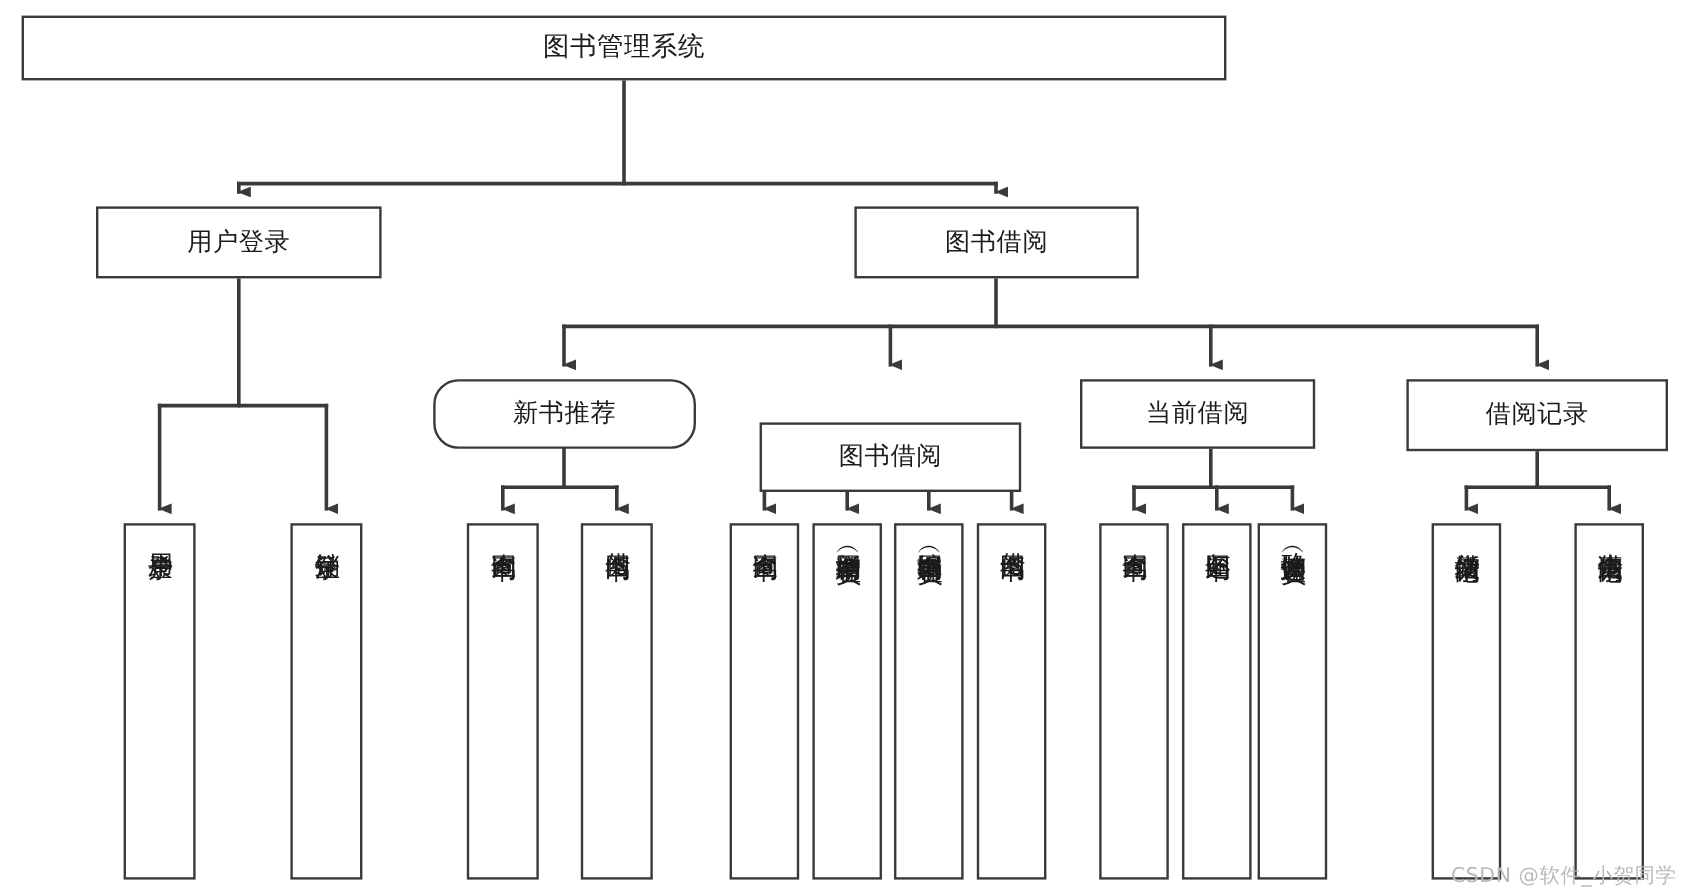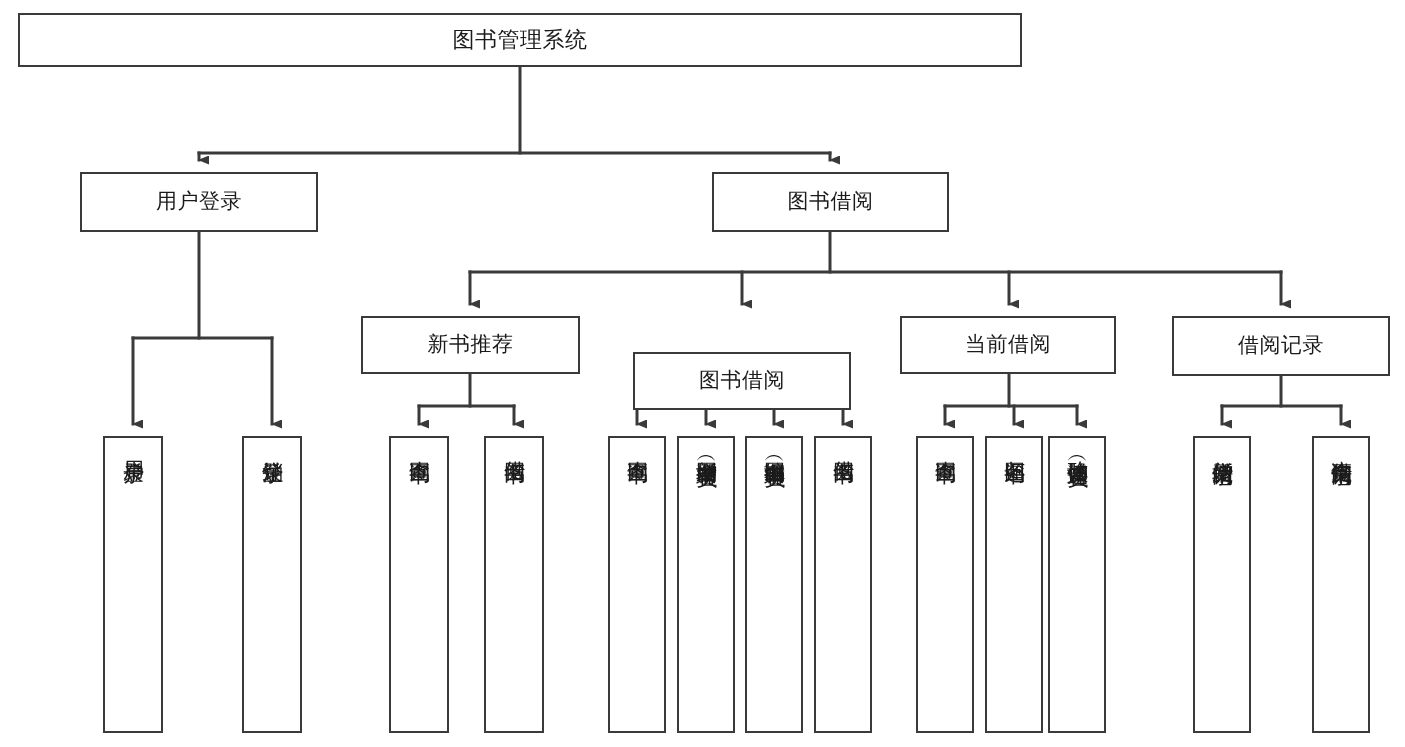--- a/index.html
+++ b/index.html
@@ -127,27 +127,27 @@
     <span class="node-label">图书管理系统</span>
   </div>
 
   <div class="node node-h" style="left: 80px; top: 172px; width: 238px; height: 60px;">
     <span class="node-label">用户登录</span>
   </div>
   <div class="node node-h" style="left: 712px; top: 172px; width: 237px; height: 60px;">
     <span class="node-label">图书借阅</span>
   </div>
 
-  <div class="node node-h" style="left: 361px; top: 316px; width: 219px; height: 58px;">
+  <div class="node node-h" style="left: 361px; top: 316px; width: 219px; height: 58px; border-radius: 21px;">
     <span class="node-label">新书推荐</span>
   </div>
   <div class="node node-h" style="left: 633px; top: 316px; width: 218px; height: 58px; margin-top: 36px;">
     <span class="node-label">图书借阅</span>
   </div>
-  <div class="node node-h" style="left: 900px; top: 316px; width: 216px; height: 58px;">
+  <div class="node node-h" style="left: 900px; top: 316px; width: 196px; height: 58px;">
     <span class="node-label">当前借阅</span>
   </div>
   <div class="node node-h" style="left: 1172px; top: 316px; width: 218px; height: 60px;">
     <span class="node-label">借阅记录</span>
   </div>
 
   <div class="node node-v" style="left: 103px; top: 436px; width: 60px; height: 297px;">
     <span class="node-label">用户登录</span>
   </div>
   <div class="node node-v" style="left: 242px; top: 436px; width: 60px; height: 297px;">
@@ -180,14 +180,15 @@
   <div class="node node-v" style="left: 1048px; top: 436px; width: 58px; height: 297px;">
     <span class="node-label">确认归还（管理员）</span>
   </div>
   <div class="node node-v" style="left: 1193px; top: 436px; width: 58px; height: 297px;">
     <span class="node-label">新增借阅记录</span>
   </div>
   <div class="node node-v" style="left: 1312px; top: 436px; width: 58px; height: 297px;">
     <span class="node-label">查询借阅记录</span>
   </div>
 
+  <div id="watermark">CSDN @软件_小贺同学</div>
 
 </div>
 
 </body></html>

